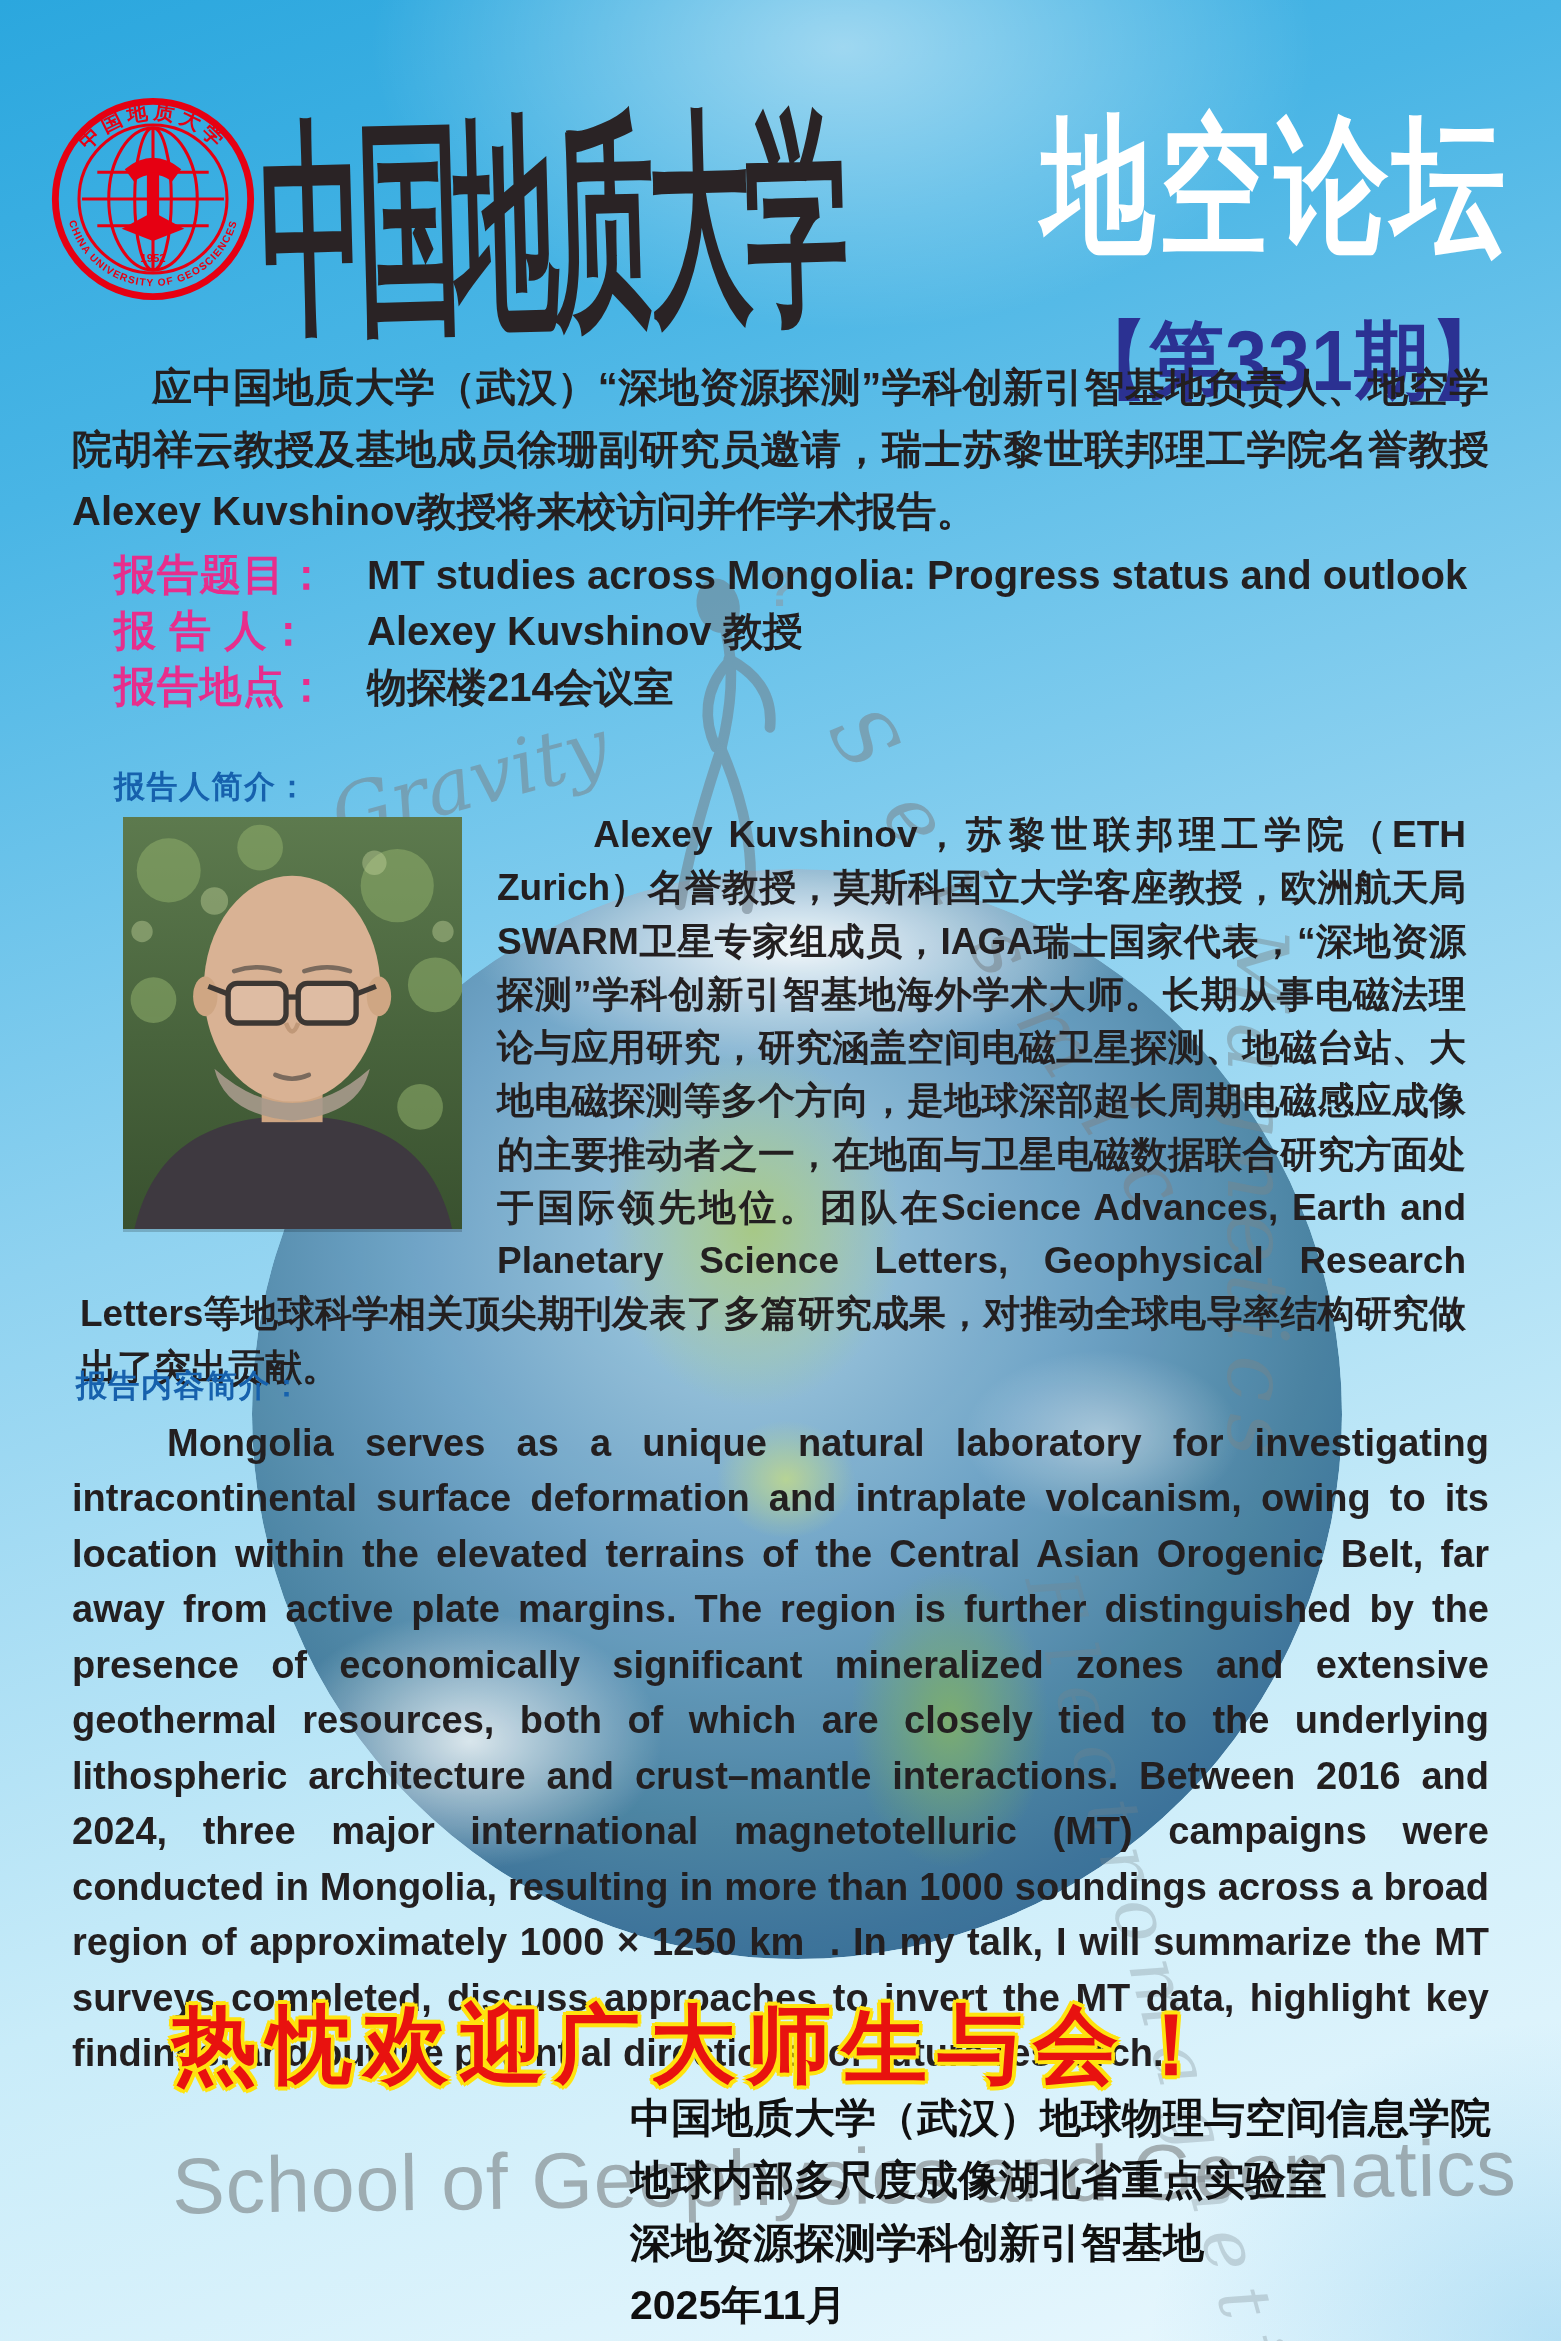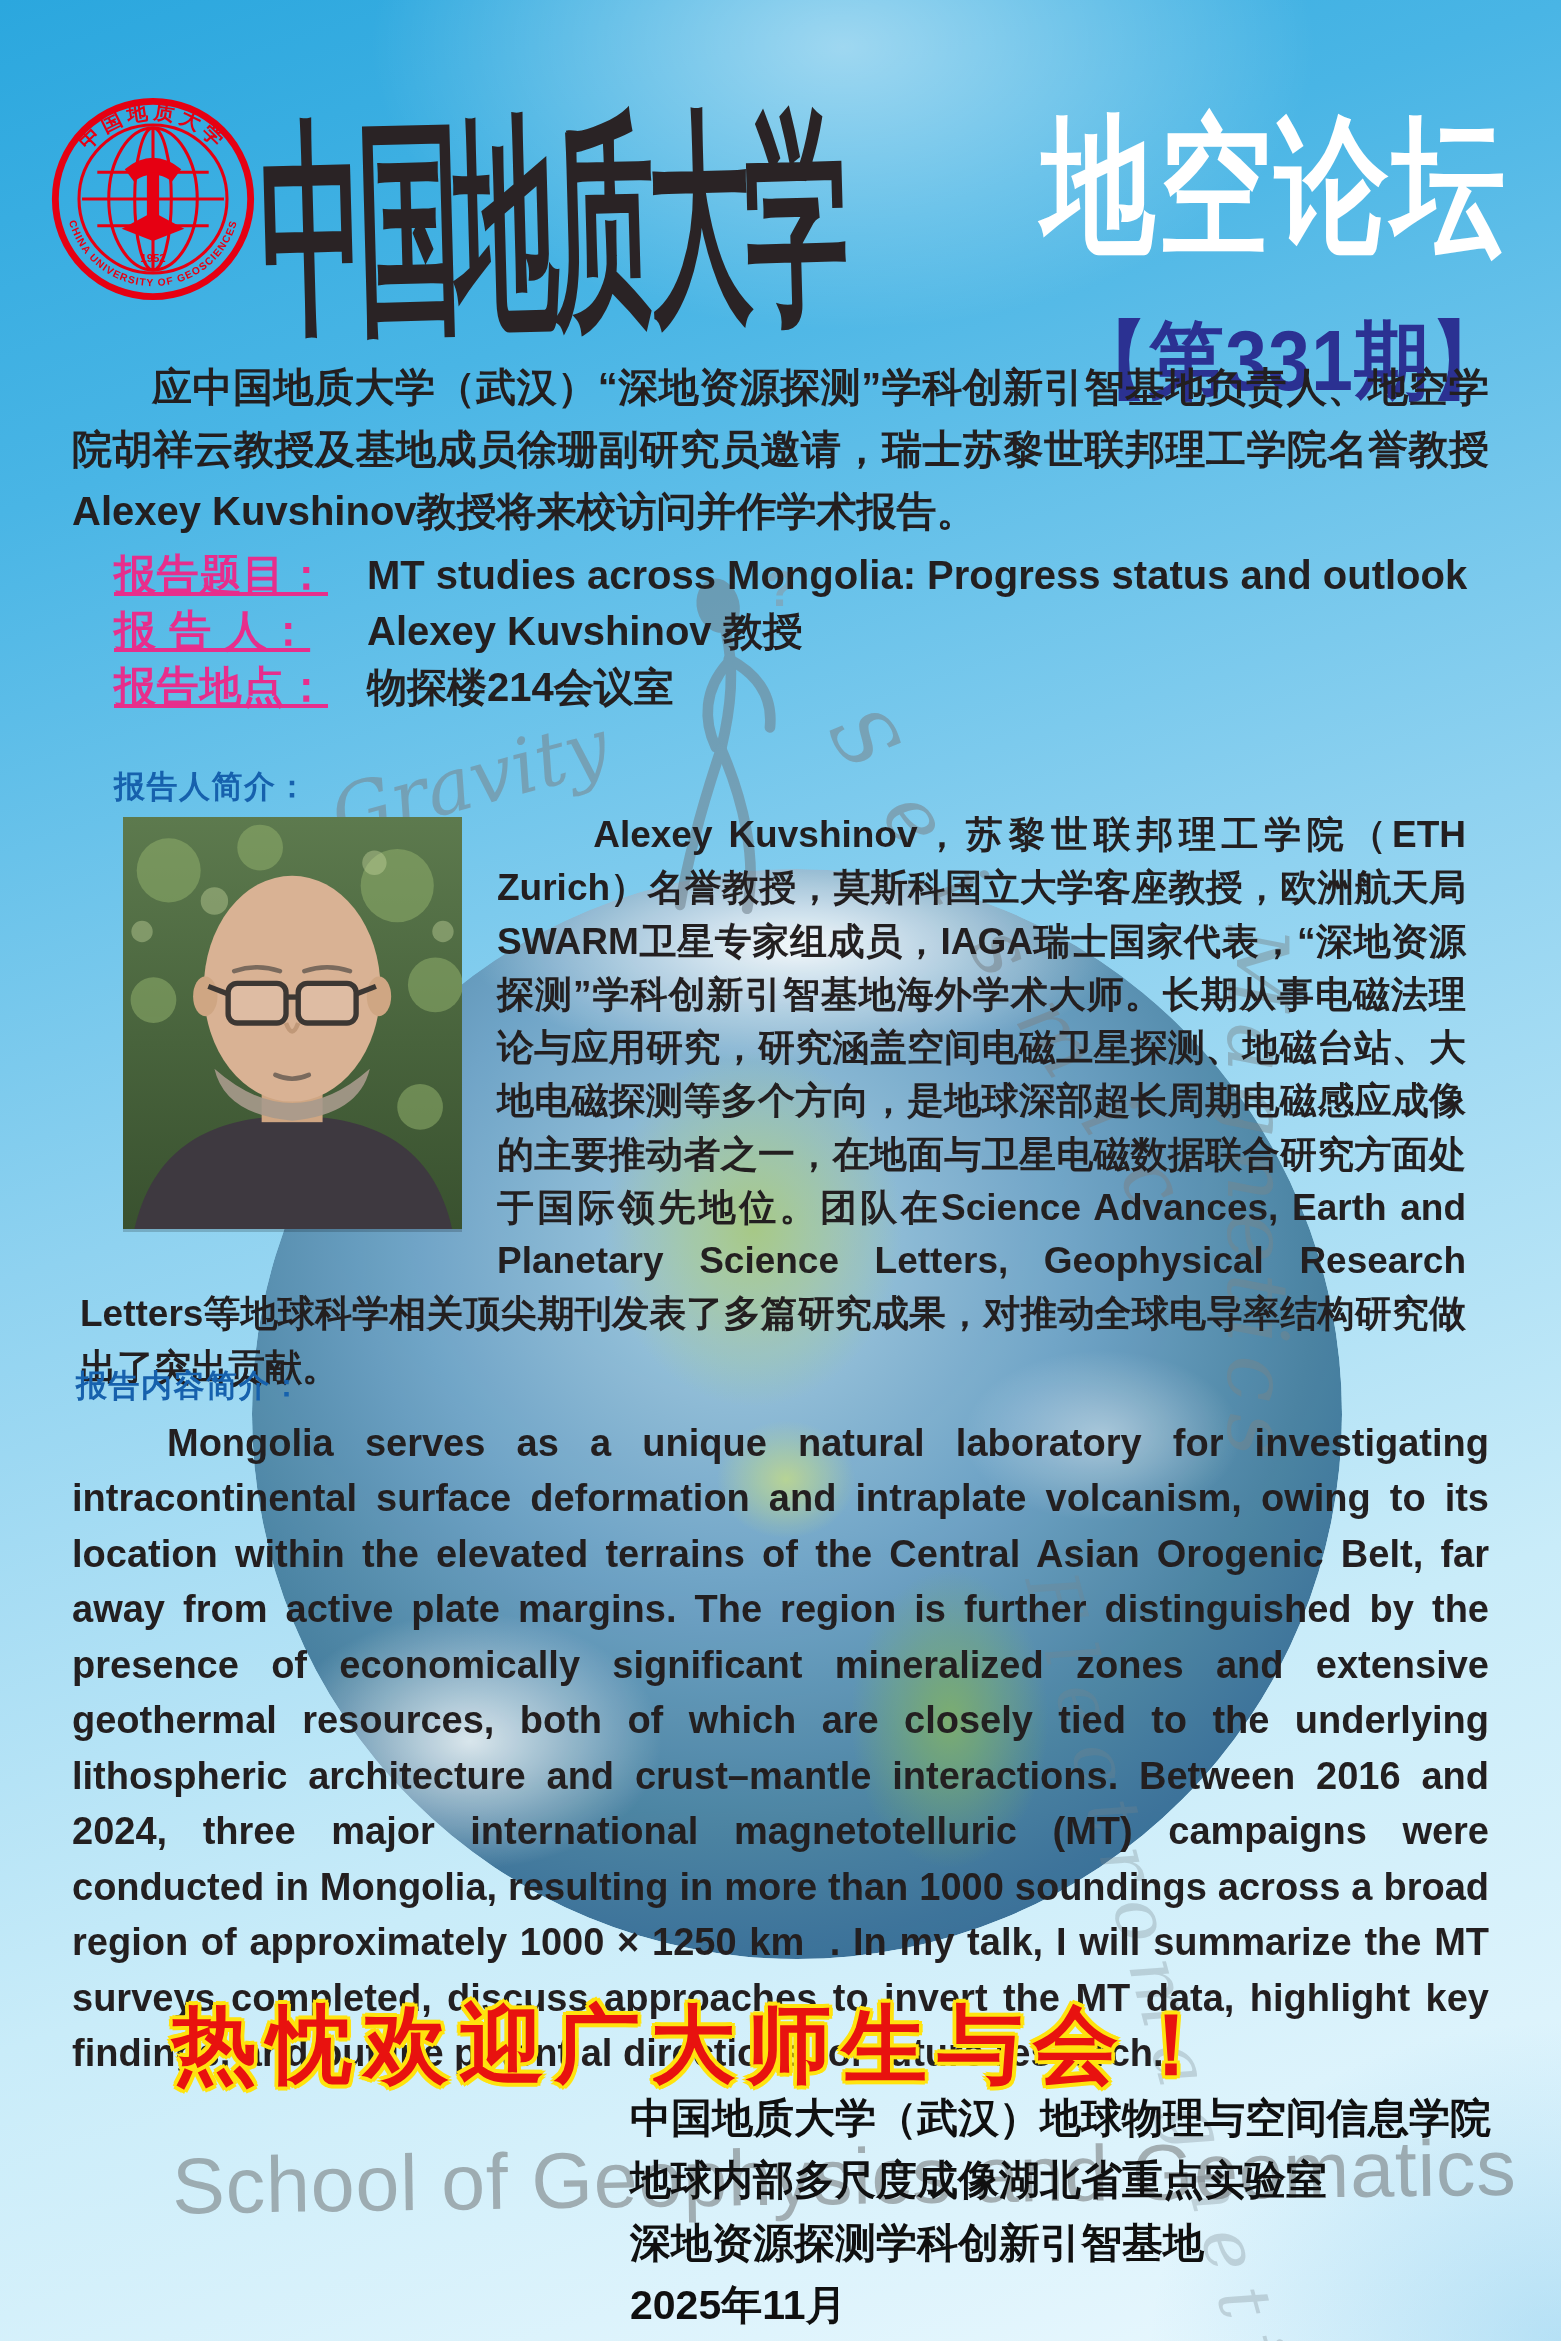--- a/index.html
+++ b/index.html
@@ -49,21 +49,21 @@
     position:absolute; right:55px; top:310px; z-index:3; font-size:85px; line-height:1.2; font-weight:800;
     color:#2b3192; letter-spacing:1.5px; white-space:nowrap; transform:scaleX(.88); transform-origin:right top;
   }
   
   .intro{
     position:absolute; left:72px; right:72px; top:356px; z-index:3;
     font-size:40px; font-weight:bold; line-height:1.55; text-align:justify; text-indent:2em; margin:0;
   }
   .details{position:absolute; left:114px; right:69px; top:551px; z-index:3;}
   .drow{display:flex; align-items:baseline; margin-bottom:8.4px;}
-  .dlabel{flex:0 0 253px; font-size:42px; line-height:1.13; font-weight:800; color:#e72e8c; letter-spacing:0.8px;text-decoration:underline;}
+  .dlabel{flex:0 0 253px; font-size:42px; line-height:1.13; font-weight:800; color:#e72e8c; letter-spacing:0.8px;}
   .dval{font-size:40px; line-height:1.17; font-weight:bold; color:#231f20;}
   .sec-head{position:absolute; z-index:3; font-size:31px; font-weight:800; color:#1661ad; letter-spacing:1.5px;text-align:right;}
   .bio-head{left:114px; top:766px;}
   .abs-head{left:76px; top:1365px;}
   .bio{
     position:absolute; left:72px; right:87px; top:800px; z-index:3;
     font-size:37px; font-weight:bold; line-height:1.44; text-align:justify; text-indent:2.6em; margin:8px;
   }
   .photo{
     float:left; width:339px; height:412px; margin:9.1px 35px 10.7px 43px;

